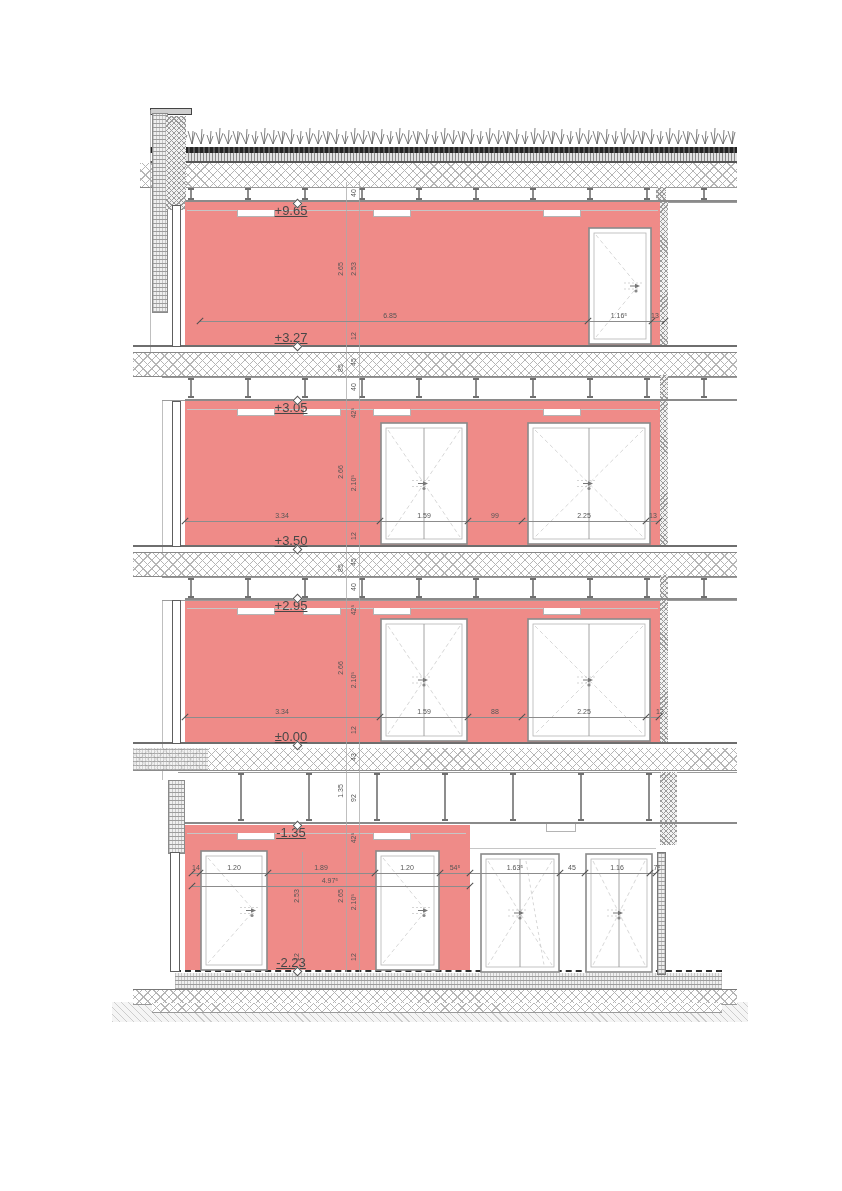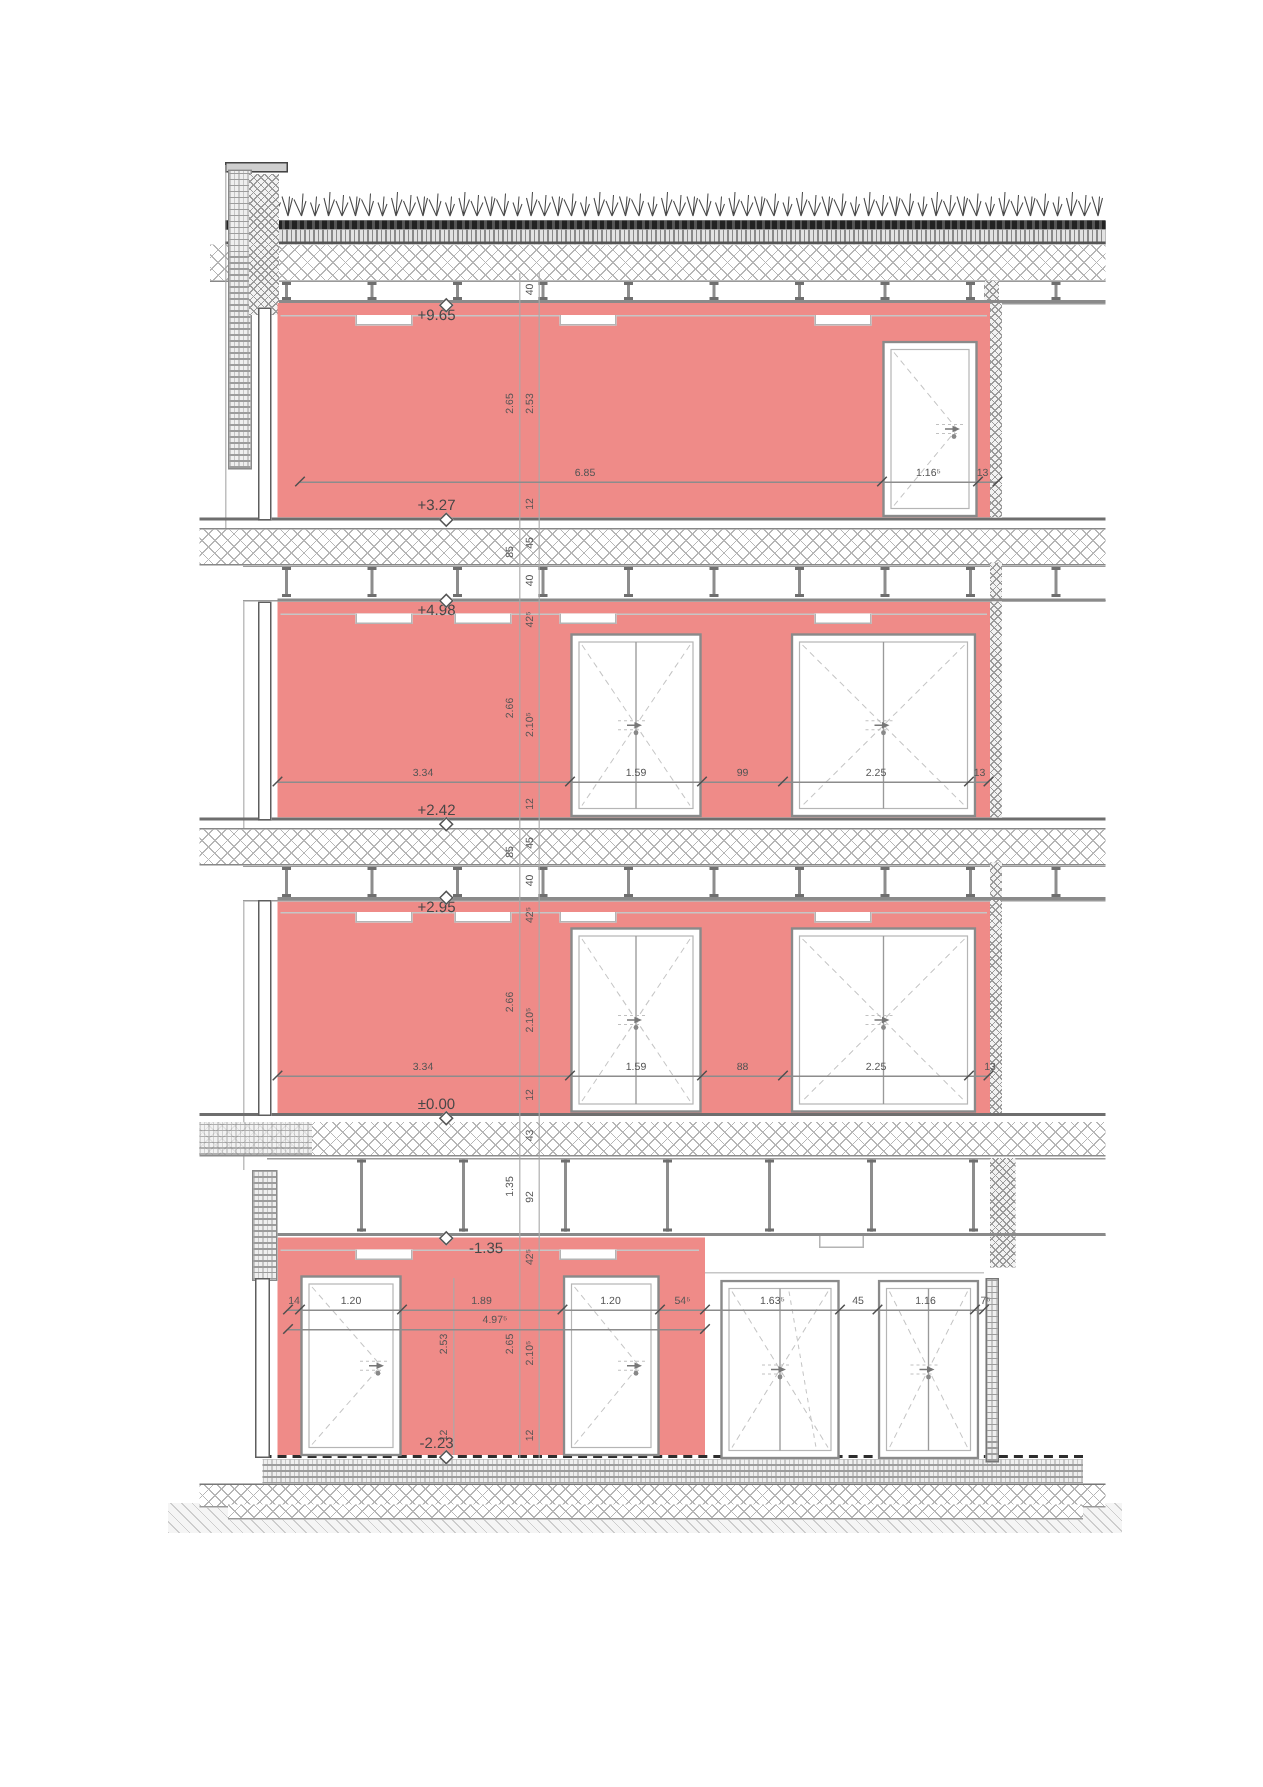--- a/index.html
+++ b/index.html
@@ -23,22 +23,22 @@
   .strut:before,.strut:after{content:"";position:absolute;left:-2px;width:6px;height:2px;background:#6f6f6f;}
   .strut:before{top:0;} .strut:after{bottom:0;}
   .hline{background:#8c8c8c;height:1px;}
   .hline2{background:#6e6e6e;height:2px;}
   .vline{background:#aaa;width:1px;opacity:.75;}
   .dashdark{border-top:2.5px dashed #2d2d2d;}
   .room{background:var(--wallfill,#ef8b88);}
   .dimlabel{position:absolute;font-size:7px;line-height:8px;color:#555;
             transform:translate(-50%,-100%);white-space:nowrap;}
   .dimlabel.rot{transform:translate(-50%,-50%) rotate(-90deg);}
-  .level{position:absolute;font-size:10px;line-height:8px;color:#474747;
-         transform:translate(-50%,-50%);white-space:nowrap;}
+  .level{position:absolute;font-size:13px;line-height:8px;color:#474747;
+         transform:translate(-50%,-50%);white-space:nowrap;text-decoration:underline;}
   .diamond{position:absolute;width:5px;height:5px;border:1px solid #555;background:#fff;
            transform:rotate(45deg);}
   .tick{position:absolute;width:9px;height:1px;background:#4f4f4f;transform:translate(-50%,-50%) rotate(-45deg);}
   .notch{position:absolute;border:1px solid #b4b4b4;border-top:none;background:#fff;height:6px;}
   .ceilline{position:absolute;height:1px;background:#c6c6c6;}
   .winframe{position:absolute;background:#fff;border:1px solid #5e5e5e;}
 </style>
 </head>
 <body>
 
@@ -320,25 +320,25 @@
     <span class="dimlabel rot" style="left: 354px; top: 838px;">42⁵</span>
     <span class="dimlabel rot" style="left: 297px; top: 896px;">2.53</span>
     <span class="dimlabel rot" style="left: 341px; top: 896px;">2.65</span>
     <span class="dimlabel rot" style="left: 354px; top: 902px;">2.10⁵</span>
     <span class="dimlabel rot" style="left: 297px; top: 957px;">12</span>
     <span class="dimlabel rot" style="left: 354px; top: 957px;">12</span>
     <span class="level" style="left: 291px; top: 211px;">+9.65</span>
     <div class="diamond" style="left: 294px; top: 200px;"></div>
     <span class="level" style="left: 291px; top: 338px;">+3.27</span>
     <div class="diamond" style="left: 294px; top: 343px;"></div>
-    <span class="level" style="left: 291px; top: 408px;">+4.98</span>
+    <span class="level" style="left: 291px; top: 408px;">+3.05</span>
     <div class="diamond" style="left: 294px; top: 397px;"></div>
-    <span class="level" style="left: 291px; top: 541px;">+2.42</span>
+    <span class="level" style="left: 291px; top: 541px;">+3.50</span>
     <div class="diamond" style="left: 294px; top: 546px;"></div>
     <span class="level" style="left: 291px; top: 606px;">+2.95</span>
     <div class="diamond" style="left: 294px; top: 595px;"></div>
     <span class="level" style="left: 291px; top: 737px;">±0.00</span>
     <div class="diamond" style="left: 294px; top: 742px;"></div>
-    <span class="level" style="left: 291px; top: 833px; margin-left: 33px;">-1.35</span>
+    <span class="level" style="left: 291px; top: 833px;">-1.35</span>
     <div class="diamond" style="left: 294px; top: 822px;"></div>
     <span class="level" style="left: 291px; top: 963px;">-2.23</span>
     <div class="diamond" style="left: 294px; top: 968px;"></div>
   </div>
 
 </body></html>

